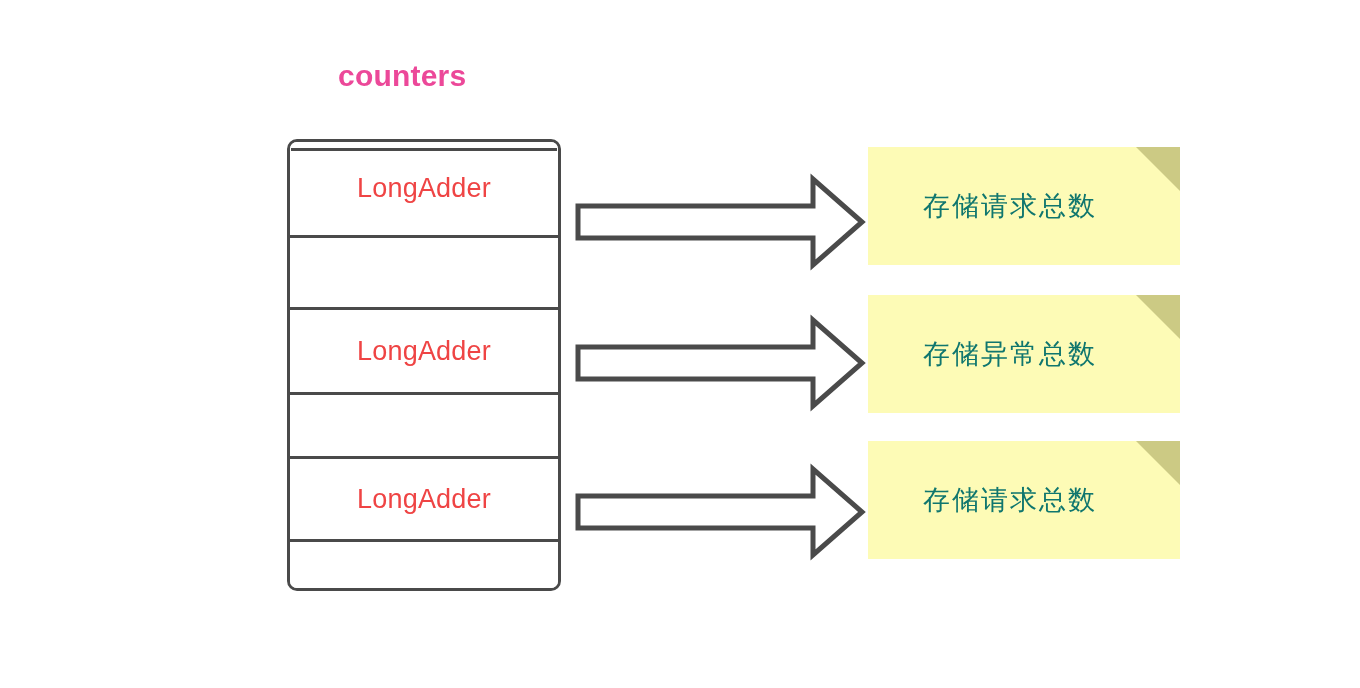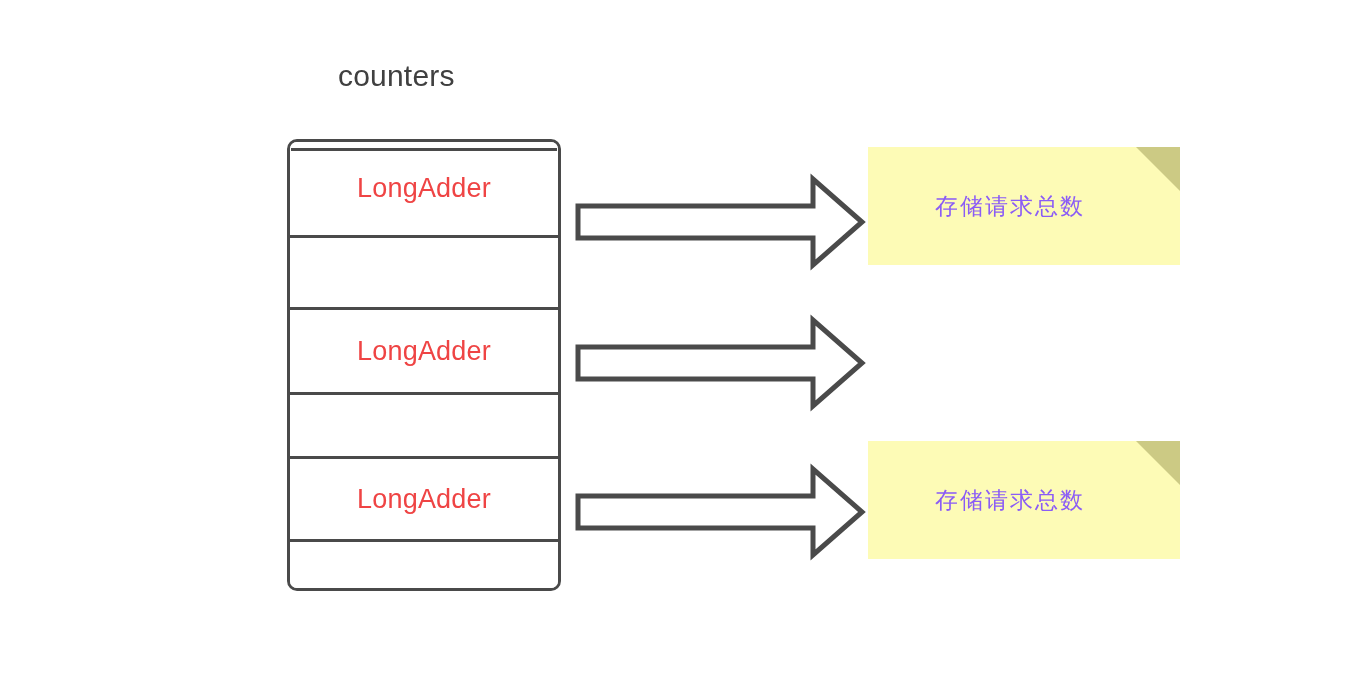--- a/index.html
+++ b/index.html
@@ -18,22 +18,22 @@
     background: #ffffff;
     overflow: hidden;
   }
 
   
   .diagram-title {
     position: absolute;
     left: 338px;
     top: 58px;
     font-size: 30px;
-    font-weight: normal;
-    color: #404040;
+    font-weight: bold;
+    color: #ec4899;
     letter-spacing: 0.2px;
     white-space: nowrap;
     line-height: 1.2;
   }
 
   
   .counters-table {
     position: absolute;
     left: 287px;
     top: 139px;
@@ -105,22 +105,22 @@
     right: 0;
     top: 0;
     width: 44px;
     height: 44px;
     background: #ccca84;
     clip-path: polygon(0 0, 100% 0, 100% 100%);
   }
   .note-text {
     position: relative;
     z-index: 2;
-    font-size: 23px;
-    color: #8b5cf6;
+    font-size: 27px;
+    color: #0f766e;
     letter-spacing: 2px;
     white-space: nowrap;
     font-family: Liberation Serif, serif;
     transform: translateX(-14px);
   }
 </style>
 </head>
 <body>
 
 <div id="canvas">
@@ -165,19 +165,23 @@
     <svg viewBox="0 0 290 92" preserveAspectRatio="none">
       <path d="M 3 30 L 238 30 L 238 3 L 287 46 L 238 89 L 238 62 L 3 62 Z" fill="#ffffff" stroke="#4a4a4a" stroke-width="5" stroke-linejoin="miter"></path>
     </svg>
   </div>
 
   <div class="note" style="left:868px; top:147px;">
     <div class="note-fold"></div>
     <span class="note-text">存储请求总数</span>
   </div>
 
+  <div class="note" style="left:868px; top:295px;">
+    <div class="note-fold"></div>
+    <span class="note-text">存储异常总数</span>
+  </div>
 
   <div class="note" style="left:868px; top:441px;">
     <div class="note-fold"></div>
     <span class="note-text">存储请求总数</span>
   </div>
 
 </div>
 
 </body></html>

